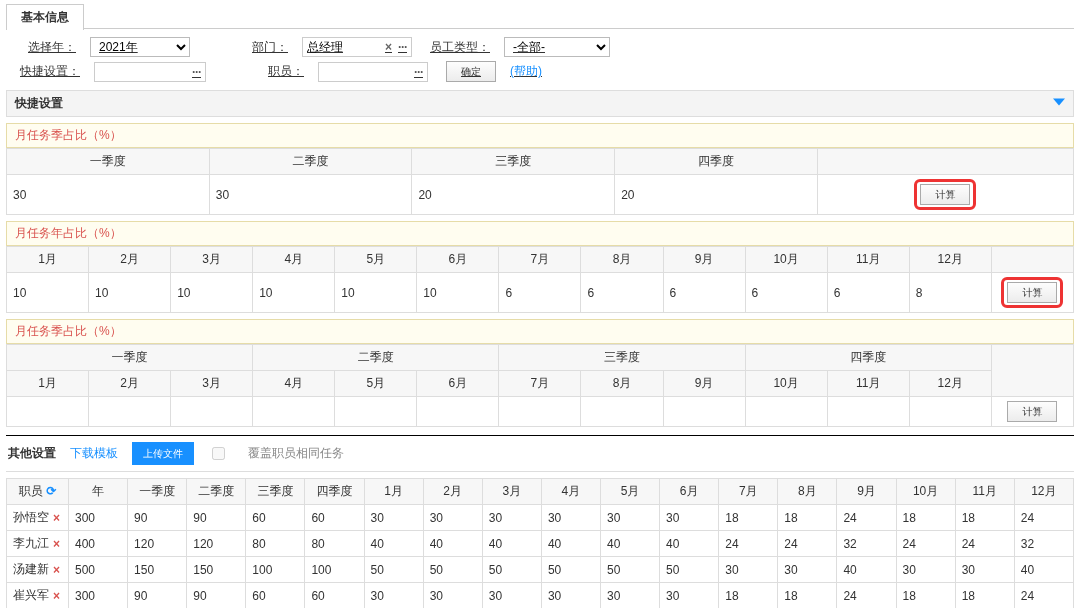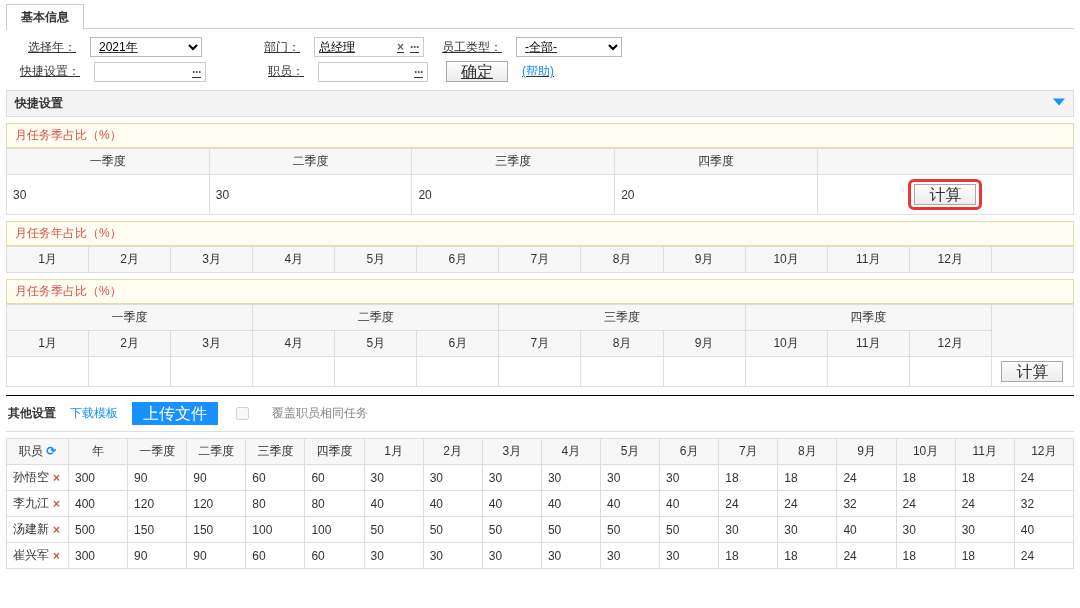--- a/index.html
+++ b/index.html
@@ -34,40 +34,40 @@
     text-decoration: underline;
   }
   .lbl-right { text-align: right; min-width: 56px; display: inline-block; }
   select, input[type=text] {
     font-size: 12px;
     height: 20px;
     border: 1px solid #bbb;
     padding: 0 4px;
     background: #fff;
   }
-  select { width: 112px; }
+  select { width: 100px; }
   .lookup {
     display: inline-flex;
     align-items: center;
     border: 1px solid #ccc;
     height: 20px;
     background: #fff;
     width: 110px;
     position: relative;
   }
   .lookup input { border: none; flex: 1; width: 60px; height: 18px; }
   .lookup .clear { cursor: pointer; padding: 0 2px; color: #666; font-weight: bold; }
   .lookup .dots { cursor: pointer; padding: 0 4px; color: #555; letter-spacing: -1px; font-weight: bold; }
   .btn {
     display: inline-block;
     padding: 2px 14px;
     border: 1px solid #aaa;
     background: linear-gradient(#fdfdfd, #ececec);
     cursor: pointer;
-    font-size: 16px;
+    font-size: 10px;
     line-height: 15px;
   }
   .btn-primary {
     background: #1890ff;
     color: #fff;
     border-color: #1890ff;
     padding: 3px 10px;
   }
   .link { color: #1890ff; text-decoration: none; cursor: pointer; }
   .help { color: #1890ff; }
@@ -213,20 +213,35 @@
         <th>5月</th>
         <th>6月</th>
         <th>7月</th>
         <th>8月</th>
         <th>9月</th>
         <th>10月</th>
         <th>11月</th>
         <th>12月</th>
         <th></th>
       </tr>
+  <tr id="my-vals">
+        <td>10</td>
+        <td>10</td>
+        <td>10</td>
+        <td>10</td>
+        <td>10</td>
+        <td>10</td>
+        <td>6</td>
+        <td>6</td>
+        <td>6</td>
+        <td>6</td>
+        <td>6</td>
+        <td>8</td>
+        <td class="calc-cell"><span class="hl-red"><span class="btn">计算</span></span></td>
+      </tr>
 </tbody>
   </table>
 
 <div class="section-title">月任务季占比（%）</div>
 <table>
   <tbody>
       <tr id="mq-qhead">
         <th colspan="3">一季度</th>
         <th colspan="3">二季度</th>
         <th colspan="3">三季度</th>

